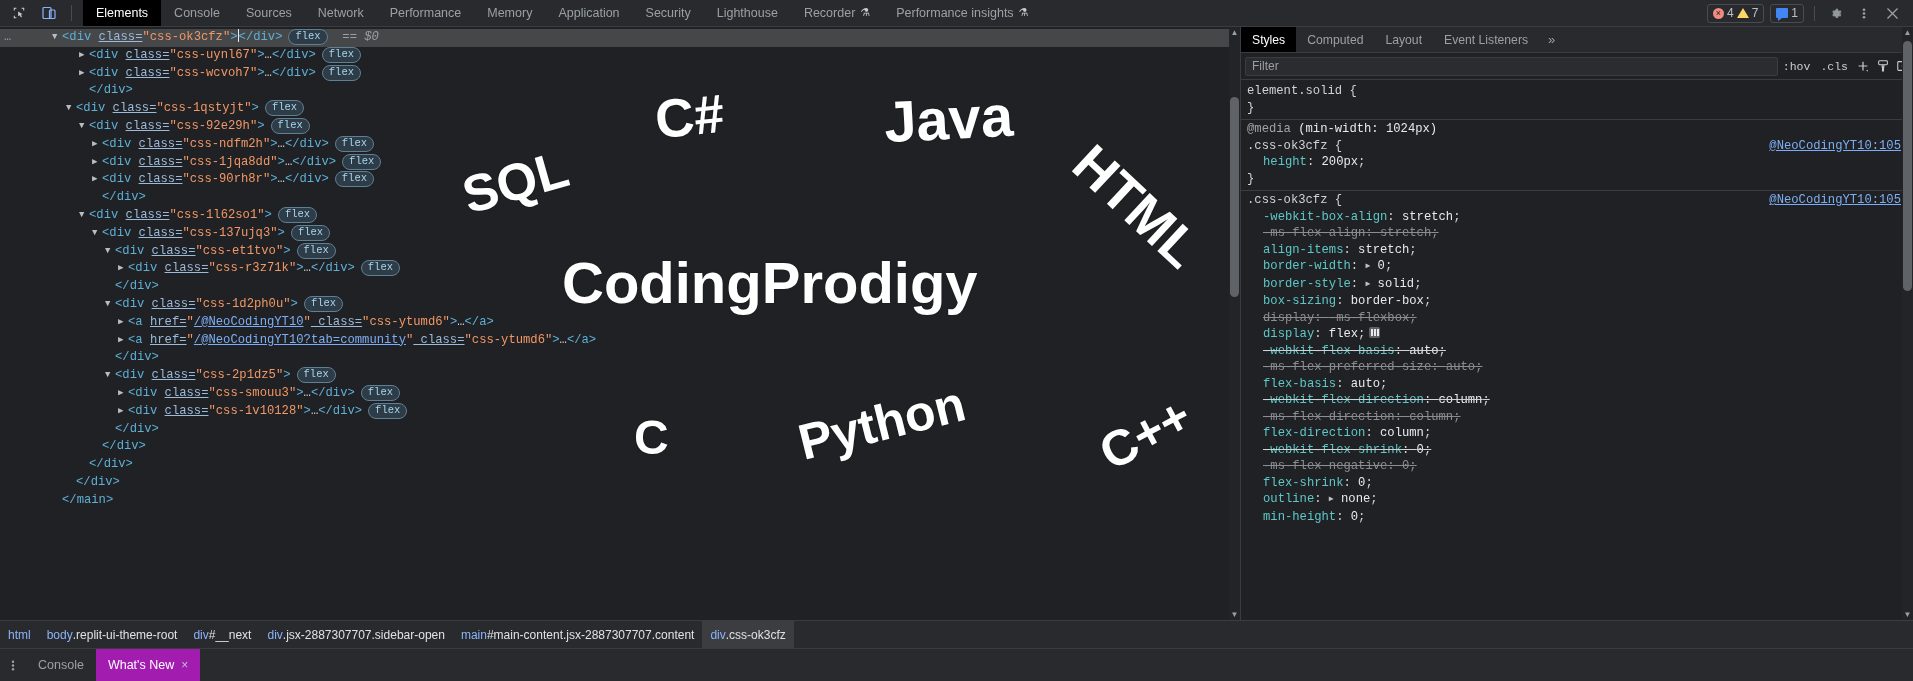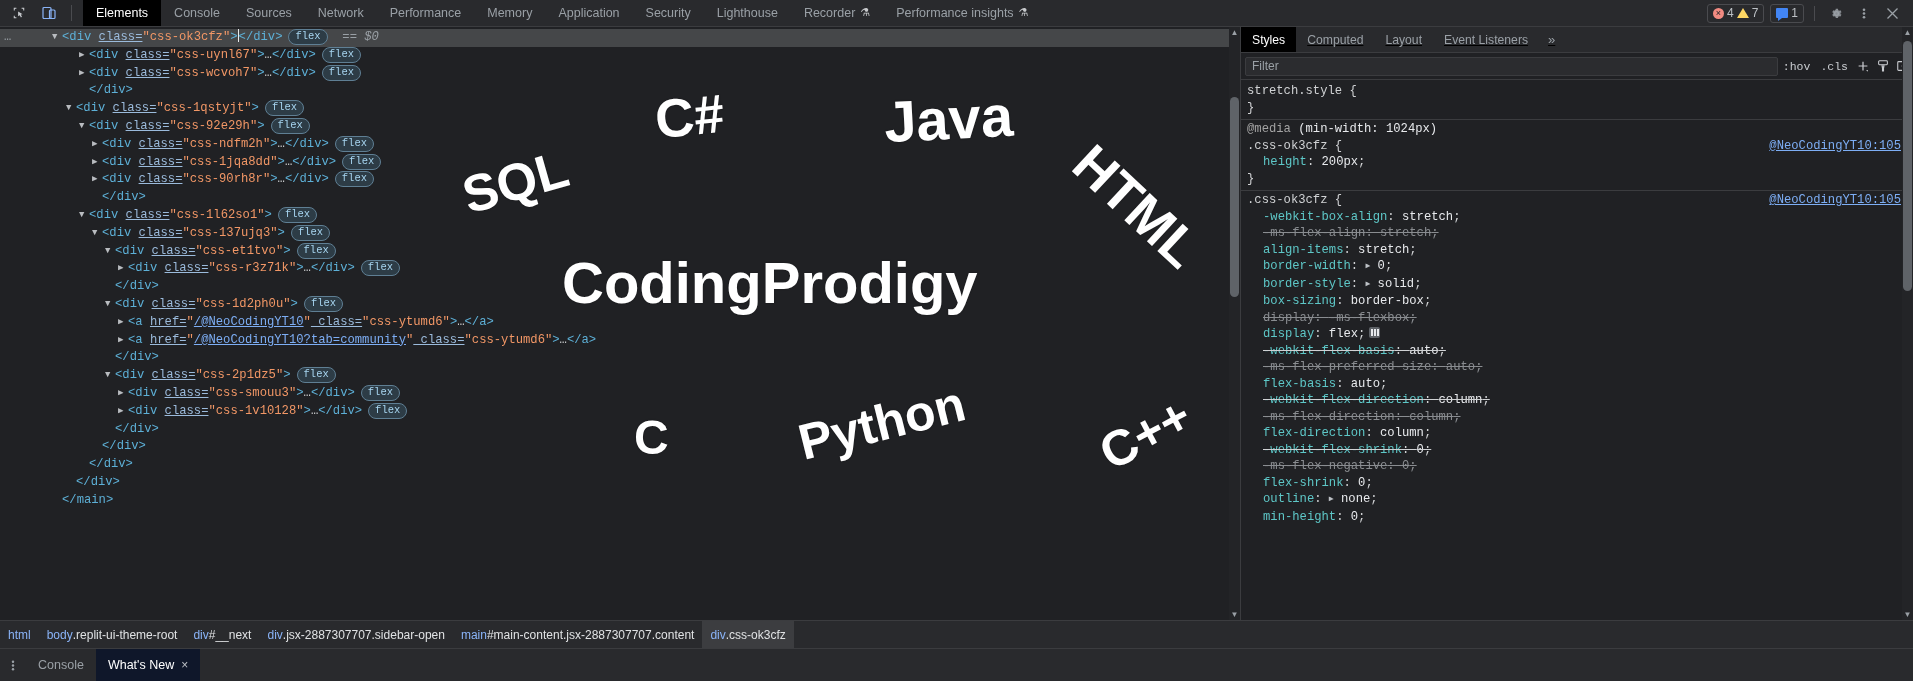--- a/index.html
+++ b/index.html
@@ -188,21 +188,20 @@
     border-left: 1px solid #3b3c3f;
     display: flex; flex-direction: column;
     position: relative;
     overflow: hidden;
   }
   .styles-tabbar {
     height: 26px;
     background: #292a2d;
     display: flex; align-items: stretch;
     border-bottom: 1px solid #3b3c3f;
-    text-decoration: underline;
   }
   .st-tab {
     display: flex; align-items: center; padding: 0 11px;
     font-size: 12.2px; color: #9aa0a6; cursor: pointer; white-space: nowrap;
   }
   .st-tab.active { background: #000; color: #fff; }
   .st-more { display:flex; align-items:center; padding:0 9px; color:#9aa0a6; font-size:13px; cursor:pointer;}
   .styles-filterbar {
     height: 27px;
     background: #202124;
@@ -315,21 +314,21 @@
   }
   .drawer-menu {
     width: 26px; display:flex; align-items:center; justify-content:center;
     color:#9aa0a6; font-size:13px; cursor:pointer;
   }
   .dw-tab {
     display: flex; align-items: center; gap:7px;
     padding: 0 12px;
     font-size: 12.5px; color: #9aa0a6; cursor: pointer; white-space: nowrap;
   }
-  .dw-tab.active { background:#0f172a; color:#fff; }
+  .dw-tab.active { background:#a21caf; color:#fff; }
   .dw-close { color:#bdc1c6; font-size:12px; }
 </style>
 </head>
 <body>
 
 <div class="devtools-toolbar">
   <div class="tb-icons">
     <div class="tb-icon-btn">
       <svg width="14" height="14" viewBox="0 0 16 16">
           <path d="M2 2h3v1.2H3.2V5H2V2zm9 0h3v3h-1.2V3.2H11V2zM2 11h1.2v1.8H5V14H2v-3z" fill="#c9ccd0"></path>
@@ -495,21 +494,21 @@
       <span class="ficon">
         <svg width="14" height="14" viewBox="0 0 16 16">
             <rect x="2" y="3" width="12" height="10" rx="1" fill="none" stroke="#c9ccd0" stroke-width="1.2"></rect>
             <path d="M9.5 5.5L7 8l2.5 2.5" stroke="#c9ccd0" stroke-width="1.2" fill="none"></path>
           </svg>
       </span>
     </div>
 
     <div class="styles-content" id="strules">
         <div class="rule">
-          <div class="rule-head"><span class="selector">stretch.style {</span></div>
+          <div class="rule-head"><span class="selector">element.solid {</span></div>
           <div class="brace">}</div>
         </div>
         <div class="rule">
           <div class="media-q"><span style="color:#a3a3a3">@media</span> <span style="color:#e8eaed">(min-width: 1024px)</span></div>
           <div class="rule-head"><span class="selector">.css-ok3cfz {</span><span class="origin">@NeoCodingYT10:105</span></div>
           <div class="decl"><span class="prop">height</span>: <span class="pval">200px</span>;</div>
           <div class="brace">}</div>
         </div>
         <div class="rule">
           <div class="rule-head"><span class="selector">.css-ok3cfz {</span><span class="origin">@NeoCodingYT10:105</span></div>

